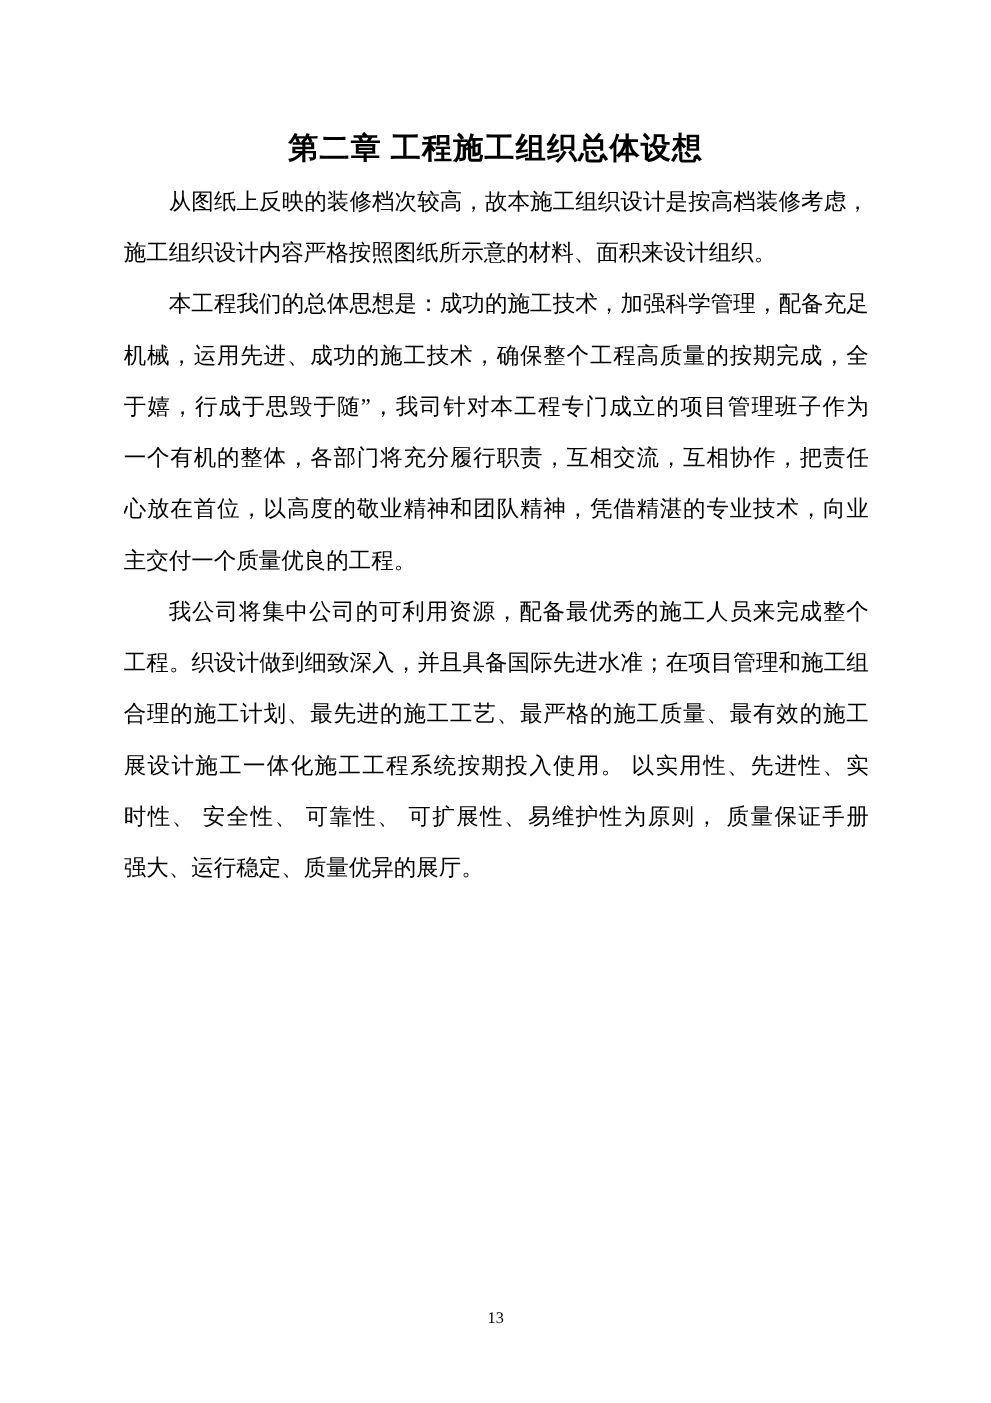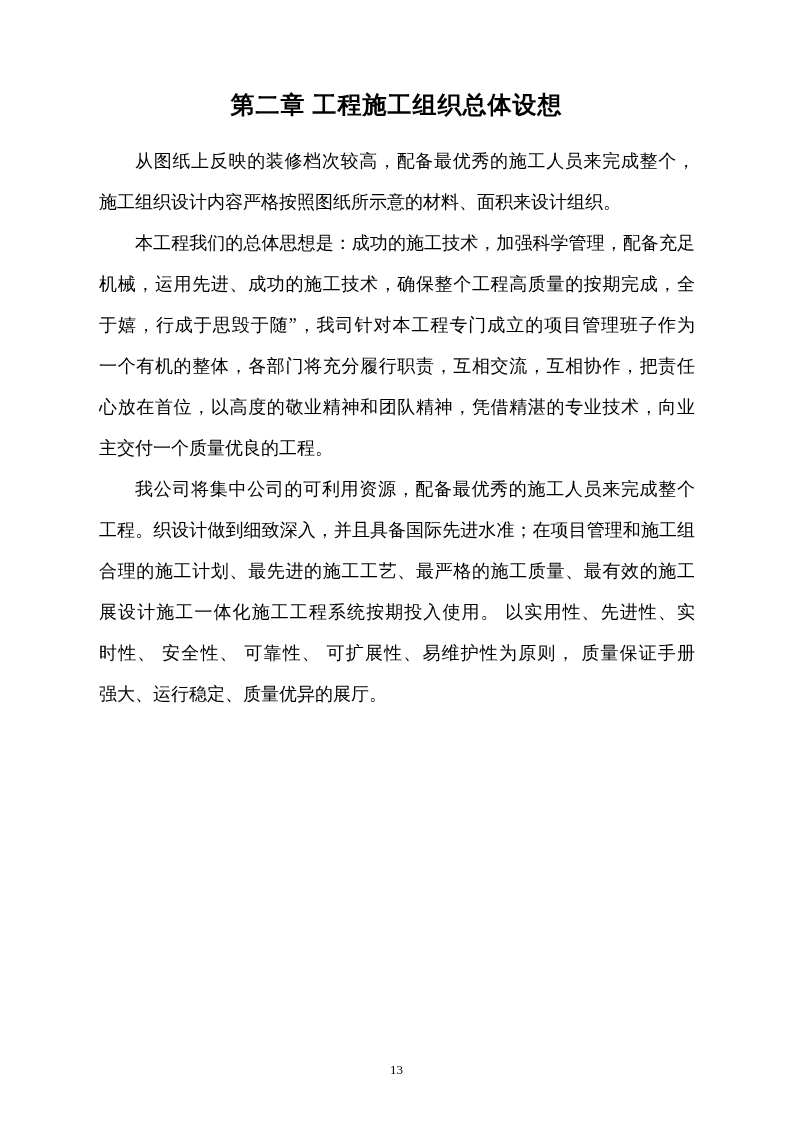--- a/index.html
+++ b/index.html
@@ -11,21 +11,21 @@
     position: relative;
     width: 793px;
     height: 1122px;
     background: #ffffff;
     color: #000000;
     font-family: "Liberation Serif", "DejaVu Serif", serif;
     overflow: hidden;
   }
   .title {
     position: absolute;
-    top: 86px;
+    top: 100px;
     left: 0;
     width: 100%;
     text-align: center;
     font-size: 24px;
     font-weight: bold;
     line-height: 38px;
     letter-spacing: 1px;
     white-space: pre;
   }
   .content {
@@ -44,39 +44,39 @@
     overflow: hidden;
   }
   .ln.first {
     text-indent: 2em;
   }
   .ln.last {
     text-align-last: left;
   }
   .pageno {
     position: absolute;
-    bottom: 44px;
+    bottom: 60px;
     left: 0;
     width: 100%;
     text-align: center;
     font-size: 13px;
     color: #000000;
   }
 </style>
 </head>
 <body>
 
 <div class="page">
 
   <div class="title">第二章 工程施工组织总体设想</div>
 
   <div class="content">
 
     <div>
-      <div class="ln first">从图纸上反映的装修档次较高，配备最优秀的施工人员来完成整个，</div>
+      <div class="ln first">从图纸上反映的装修档次较高，故本施工组织设计是按高档装修考虑，</div>
       <div class="ln last">施工组织设计内容严格按照图纸所示意的材料、面积来设计组织。</div>
     </div>
 
     <div>
       <div class="ln first">本工程我们的总体思想是：成功的施工技术，加强科学管理，配备充足</div>
       <div class="ln">机械，运用先进、成功的施工技术，确保整个工程高质量的按期完成，全</div>
       <div class="ln">于嬉，行成于思毁于随”，我司针对本工程专门成立的项目管理班子作为</div>
       <div class="ln">一个有机的整体，各部门将充分履行职责，互相交流，互相协作，把责任</div>
       <div class="ln">心放在首位，以高度的敬业精神和团队精神，凭借精湛的专业技术，向业</div>
       <div class="ln last">主交付一个质量优良的工程。</div>

